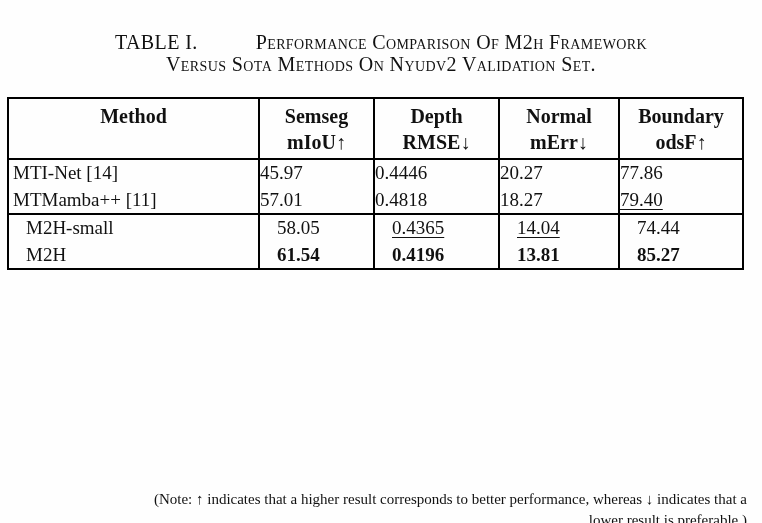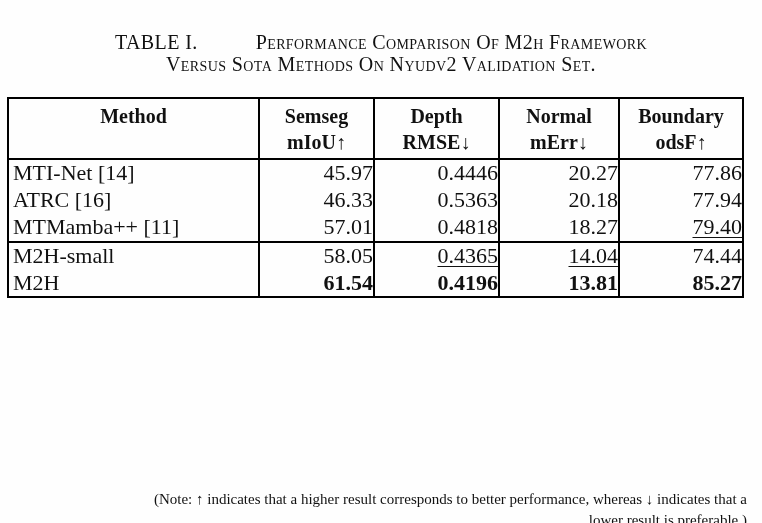--- a/index.html
+++ b/index.html
@@ -47,30 +47,30 @@
     font-size: 20px;
     line-height: 26px;
     vertical-align: top;
     padding-top: 4px;
     height: 61px;
     text-align: center;
   }
   .hdr-line { display: block; }
 
   table.perf tbody td {
-    font-size: 22px;
+    font-size: 19px;
     height: 27.6px;
     white-space: nowrap;
     overflow: hidden;
   }
   .method-cell { text-align: left; padding-left: 4px; }
-  .num-cell { text-align: right; }
+  .num-cell { text-align: left; }
 
   tr.section-sep td { border-top: 2px solid #000; }
-  tr[data-group="ours"] td { height: 25px; }
+  tr[data-group="ours"] td { height: 25px; padding-left: 17px; }
 
   .plain { }
   .underline {
     text-decoration: underline;
     text-underline-offset: 3px;
     text-decoration-thickness: 1px;
   }
   .bold { font-weight: bold; }
 
   
@@ -127,27 +127,20 @@
   </thead>
   <tbody>
       <tr data-group="sota">
         <td class="method-cell">MTI-Net [14]</td>
         <td class="num-cell"><span class="plain">45.97</span></td>
         <td class="num-cell"><span class="plain">0.4446</span></td>
         <td class="num-cell"><span class="plain">20.27</span></td>
         <td class="num-cell"><span class="plain">77.86</span></td>
       </tr>
       <tr data-group="sota">
-        <td class="method-cell">ATRC [16]</td>
-        <td class="num-cell"><span class="plain">46.33</span></td>
-        <td class="num-cell"><span class="plain">0.5363</span></td>
-        <td class="num-cell"><span class="plain">20.18</span></td>
-        <td class="num-cell"><span class="plain">77.94</span></td>
-      </tr>
-      <tr data-group="sota">
         <td class="method-cell">MTMamba++ [11]</td>
         <td class="num-cell"><span class="plain">57.01</span></td>
         <td class="num-cell"><span class="plain">0.4818</span></td>
         <td class="num-cell"><span class="plain">18.27</span></td>
         <td class="num-cell"><span class="underline">79.40</span></td>
       </tr>
       <tr data-group="ours" class="section-sep">
         <td class="method-cell">M2H-small</td>
         <td class="num-cell"><span class="plain">58.05</span></td>
         <td class="num-cell"><span class="underline">0.4365</span></td>

